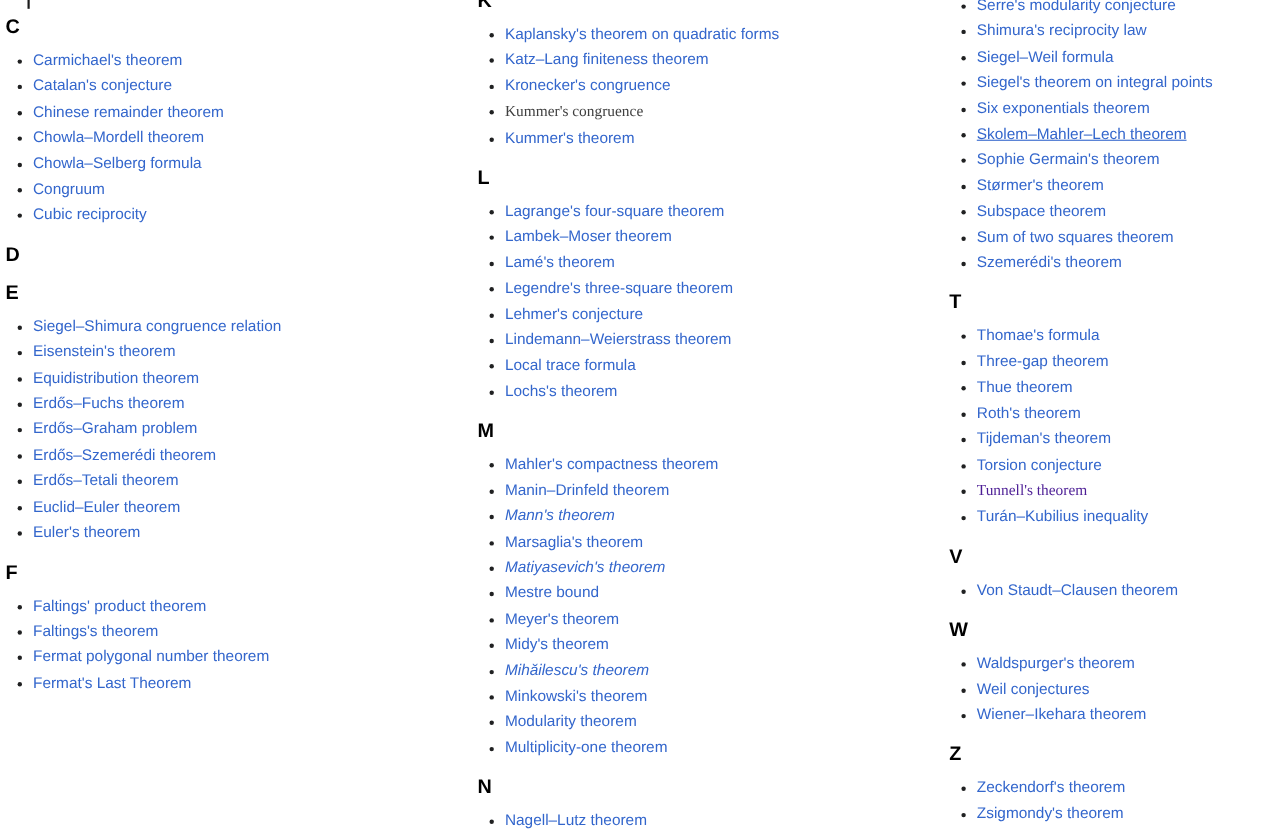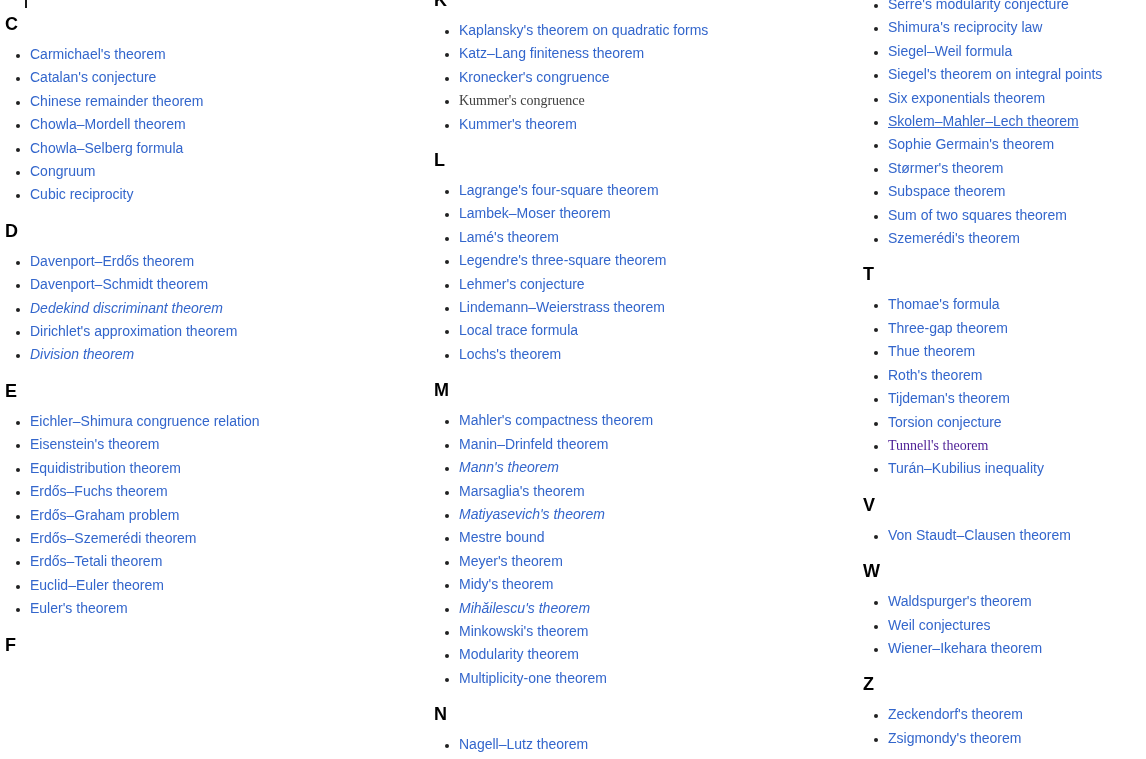--- a/index.html
+++ b/index.html
@@ -57,40 +57,39 @@
       <ul>
         <li><a style="color: rgb(51, 102, 204);">Carmichael's theorem</a></li>
         <li><a style="color: rgb(51, 102, 204);">Catalan's conjecture</a></li>
         <li><a style="color: rgb(51, 102, 204);">Chinese remainder theorem</a></li>
         <li><a style="color: rgb(51, 102, 204);">Chowla–Mordell theorem</a></li>
         <li><a style="color: rgb(51, 102, 204);">Chowla–Selberg formula</a></li>
         <li><a style="color: rgb(51, 102, 204);">Congruum</a></li>
         <li><a style="color: rgb(51, 102, 204);">Cubic reciprocity</a></li>
       </ul>
       <h3 style="color: rgb(0, 0, 0);">D</h3>
-      <ul>
-        <li><a style="color: rgb(51, 102, 204);">Davenport–Erdős theorem</a></li>
-        <li><a style="color: rgb(51, 102, 204);">Davenport–Schmidt theorem</a></li>
-        <li><a class="italic" style="color: rgb(51, 102, 204);">Dedekind discriminant theorem</a></li>
-        <li><a style="color: rgb(51, 102, 204);">Dirichlet's approximation theorem</a></li>
-        <li><a class="italic" style="color: rgb(51, 102, 204);">Division theorem</a></li>
-      </ul>
       <h3 style="color: rgb(0, 0, 0);">E</h3>
       <ul>
-        <li><a style="color: rgb(51, 102, 204);">Eichler–Shimura congruence relation</a></li>
+        <li><a style="color: rgb(51, 102, 204);">Siegel–Shimura congruence relation</a></li>
         <li><a style="color: rgb(51, 102, 204);">Eisenstein's theorem</a></li>
         <li><a style="color: rgb(51, 102, 204);">Equidistribution theorem</a></li>
         <li><a style="color: rgb(51, 102, 204);">Erdős–Fuchs theorem</a></li>
         <li><a style="color: rgb(51, 102, 204);">Erdős–Graham problem</a></li>
         <li><a style="color: rgb(51, 102, 204);">Erdős–Szemerédi theorem</a></li>
         <li><a style="color: rgb(51, 102, 204);">Erdős–Tetali theorem</a></li>
         <li><a style="color: rgb(51, 102, 204);">Euclid–Euler theorem</a></li>
         <li><a style="color: rgb(51, 102, 204);">Euler's theorem</a></li>
       </ul>
       <h3 style="color: rgb(0, 0, 0);">F</h3>
+      <ul>
+        <li><a style="color: rgb(51, 102, 204);">Faltings' product theorem</a></li>
+        <li><a style="color: rgb(51, 102, 204);">Faltings's theorem</a></li>
+        <li><a style="color: rgb(51, 102, 204);">Fermat polygonal number theorem</a></li>
+        <li><a style="color: rgb(51, 102, 204);">Fermat's Last Theorem</a></li>
+      </ul>
     </div>
   <div class="col" id="col-2">
       <h3 style="color: rgb(0, 0, 0);">K</h3>
       <ul>
         <li><a style="color: rgb(51, 102, 204);">Kaplansky's theorem on quadratic forms</a></li>
         <li><a style="color: rgb(51, 102, 204);">Katz–Lang finiteness theorem</a></li>
         <li><a style="color: rgb(51, 102, 204);">Kronecker's congruence</a></li>
         <li><a style="color: #404040; font-family: Liberation Serif, serif;">Kummer's congruence</a></li>
         <li><a style="color: rgb(51, 102, 204);">Kummer's theorem</a></li>
       </ul>

